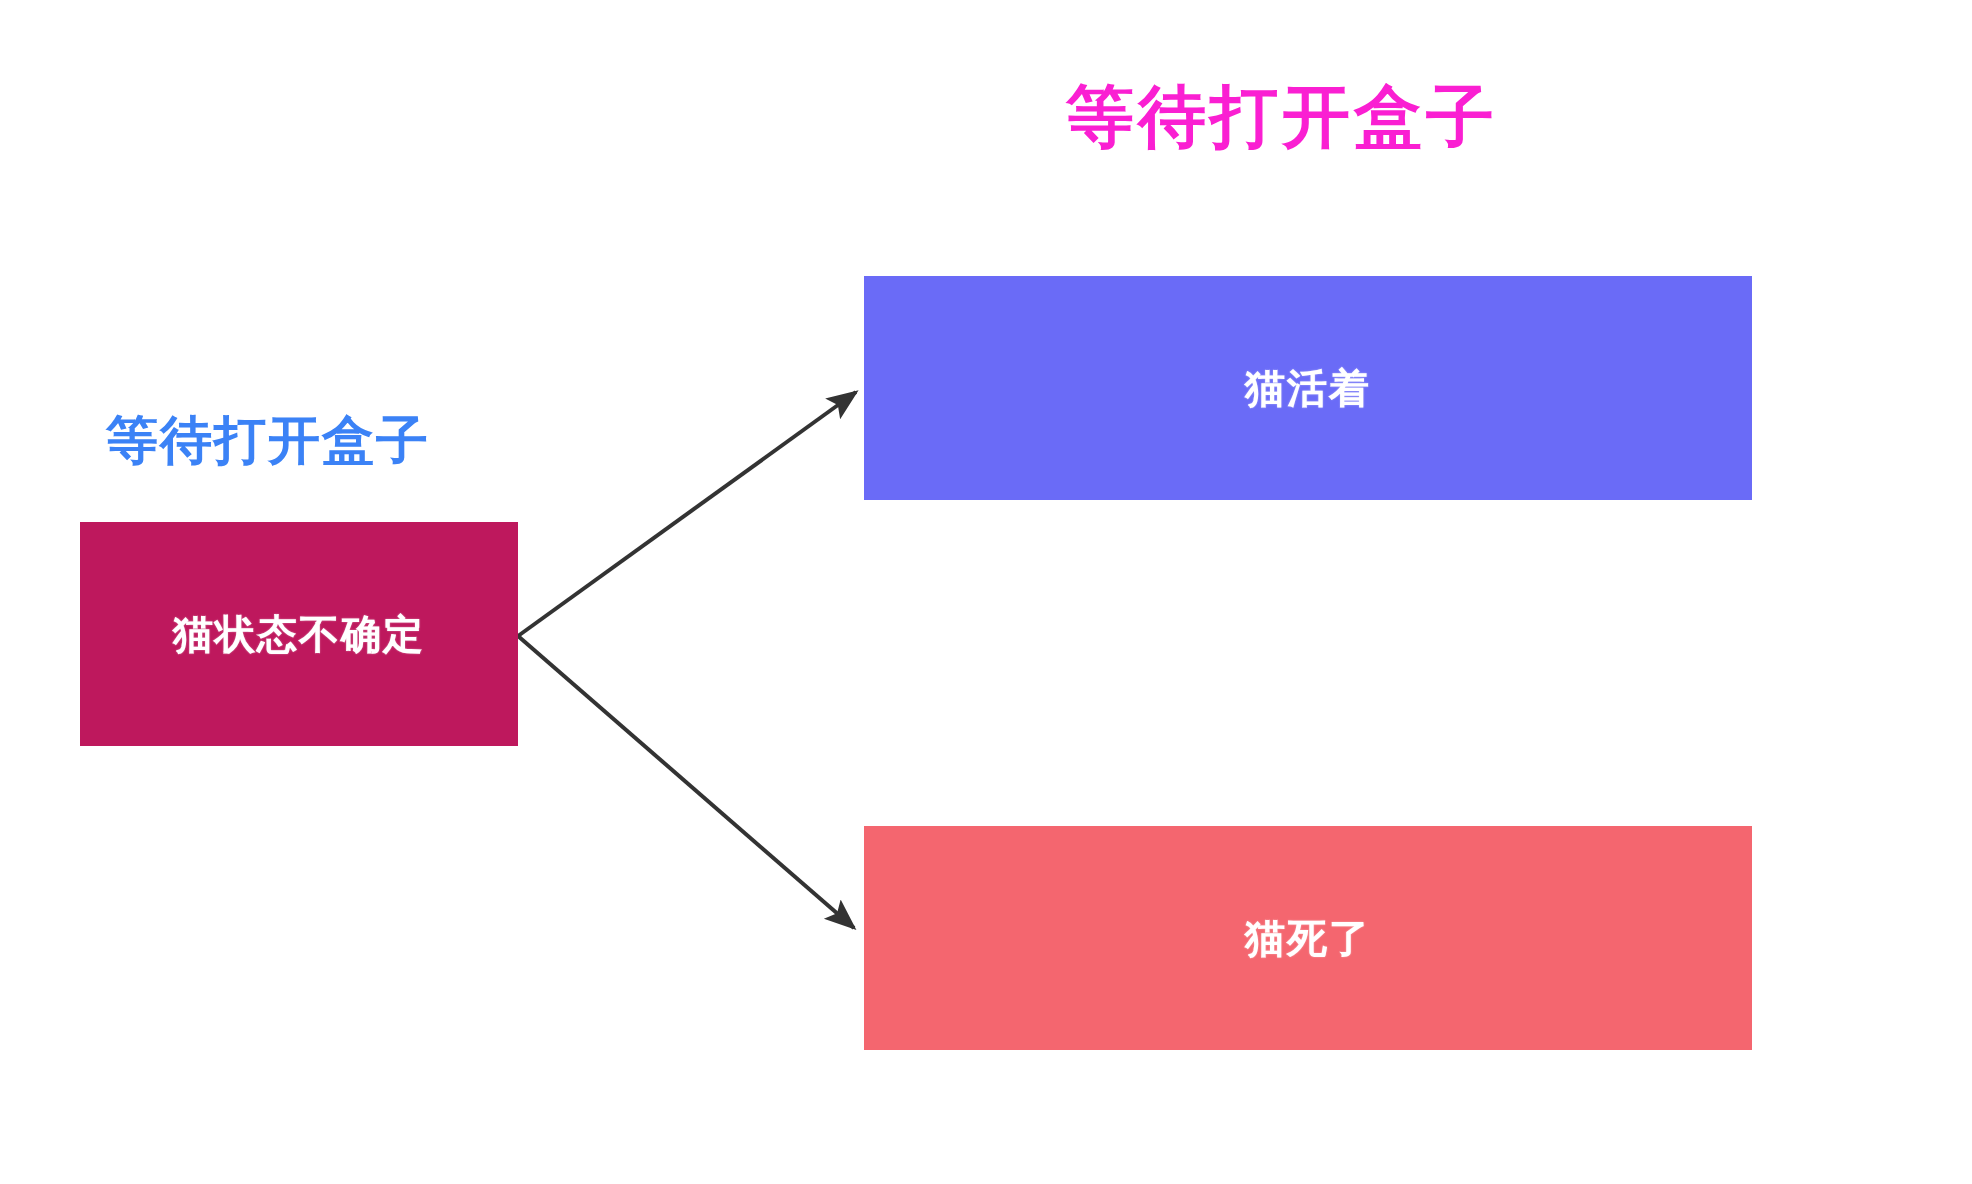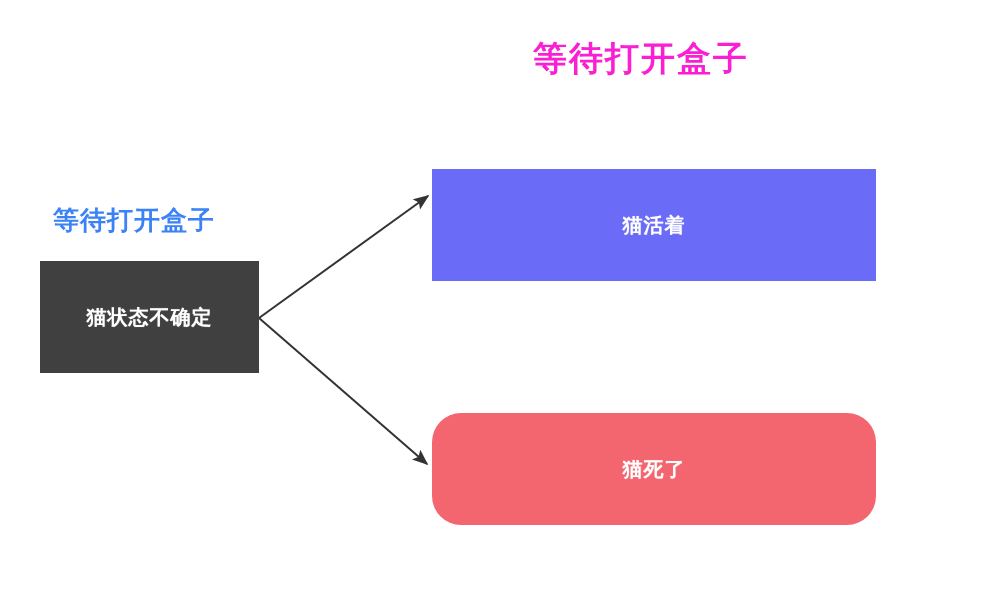--- a/index.html
+++ b/index.html
@@ -35,40 +35,38 @@
     color: #ffffff;
     font-weight: 700;
     letter-spacing: 1px;
     text-shadow: 0 0 1px rgba(255,255,255,0.45);
   }
   #node-uncertain {
     left: 40px;
     top: 261px;
     width: 219px;
     height: 112px;
-    background: #404040;
+    background: #be185d;
     font-size: 20px;
   }
   #node-alive {
     left: 432px;
     top: 138px;
     width: 444px;
     height: 112px;
     background: #6a6bf7;
     font-size: 20px;
-    margin-top: 31px;
   }
   #node-dead {
     left: 432px;
     top: 413px;
     width: 444px;
     height: 112px;
     background: #f4666f;
     font-size: 20px;
-    border-radius: 29px;
   }
   .free-label {
     position: absolute;
     white-space: nowrap;
     font-weight: 700;
   }
   #label-waiting {
     left: 53px;
     top: 203px;
     font-size: 26px;

